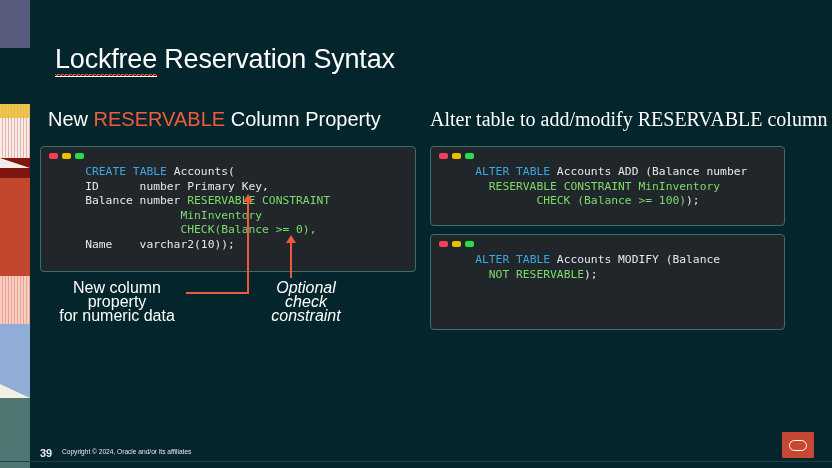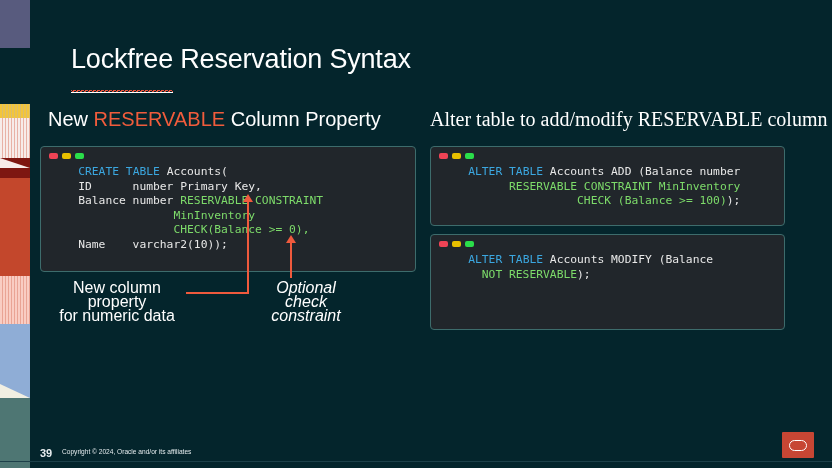--- a/index.html
+++ b/index.html
@@ -82,23 +82,22 @@
     letter-spacing: -0.2px;
     white-space: nowrap;
   }
   #title .misspelled {
     border-bottom: 0;
     background-image: repeating-linear-gradient(135deg,
       #e8503a 0, #e8503a 1px, transparent 1px, transparent 2px);
     background-size: 4px 3px;
     background-repeat: repeat-x;
     background-position: 0 100%;
-    padding-bottom: 19px;
+    padding-bottom: 3px;
     box-shadow: inset 0 -4px 0 -3px #ffffff;
-    margin-left: 16px;
   }
 
   
   .section-head {
     position: absolute;
     font-size: 20px;
     color: #ffffff;
     white-space: nowrap;
   }
   #head-left  { left: 48px;  top: 108px; }
@@ -107,38 +106,38 @@
 
   
   .code-card {
     position: absolute;
     background: #21262b;
     border: 1px solid #3d6c6c;
     border-radius: 4px;
     box-sizing: border-box;
   }
   #code-left  { left: 40px;  top: 146px; width: 376px; height: 126px; }
-  #code-add   { left: 430px; top: 146px; width: 355px; height: 80px; text-align: right; }
+  #code-add   { left: 430px; top: 146px; width: 355px; height: 80px; }
   #code-mod   { left: 430px; top: 234px; width: 355px; height: 96px; }
 
   .dots {
     position: absolute;
     left: 8px; top: 6px;
     display: flex;
     gap: 4px;
   }
   .dot { width: 9px; height: 6px; border-radius: 2px; }
   .dot-red { background: #ef4355; }
   .dot-yellow { background: #e8c000; }
   .dot-green { background: #2ade4a; }
 
   pre.code {
     margin: 0;
     position: absolute;
-    left: 10px;
+    left: 17px;
     top: 18px;
     font-family: "DejaVu Sans Mono", "Liberation Mono", monospace;
     font-size: 11.3px;
     line-height: 14.6px;
     color: #e6e6e6;
     white-space: pre;
   }
   .c-kw   { color: #3ba7e0; }   
   .c-res  { color: #7ddb6a; }   
   .c-txt  { color: #e8e8e8; }

